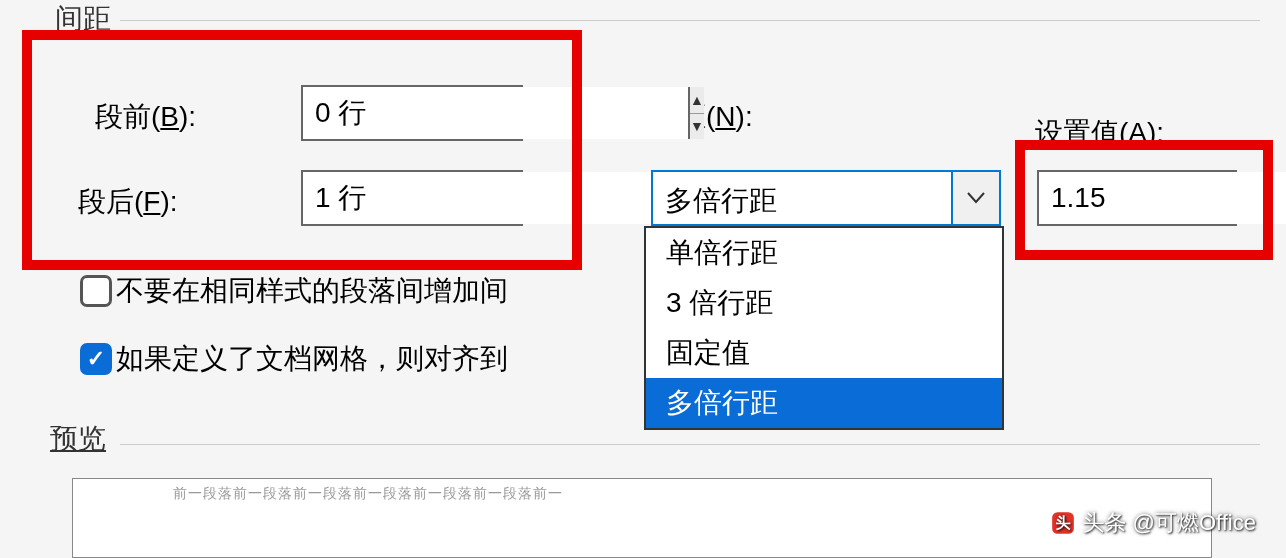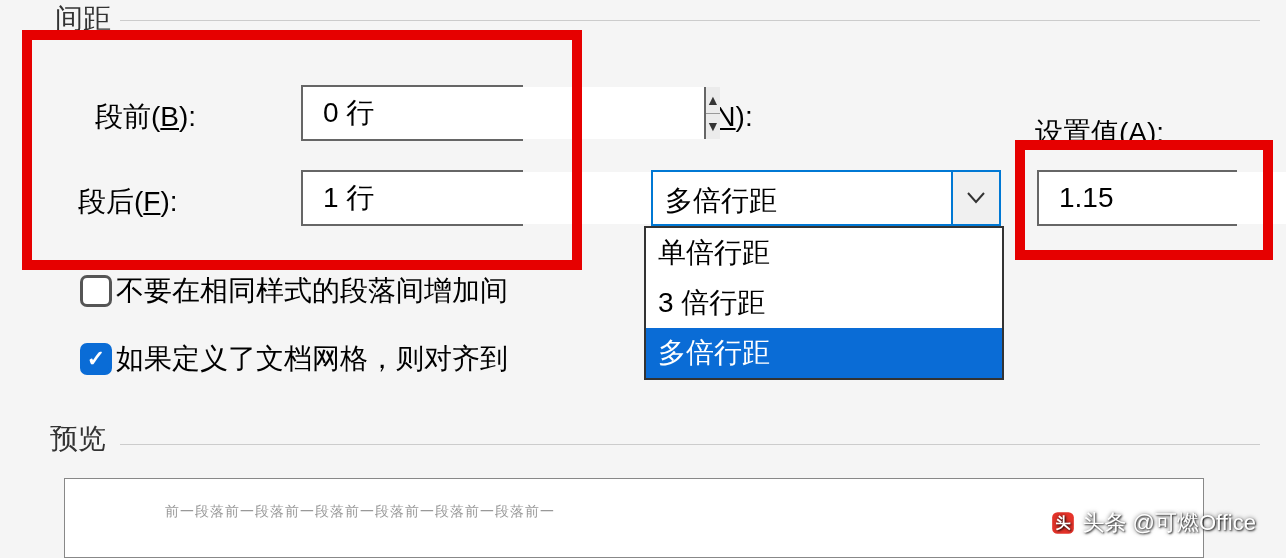--- a/index.html
+++ b/index.html
@@ -8,20 +8,21 @@
       font-size: 28px;
       background: #f5f5f5;
       width: 1286px;
       height: 558px;
       position: relative;
       overflow: hidden;
     }
     .section-title {
       position: absolute;
       color: #333;
+      text-decoration: underline;
     }
     .section-spacing { left: 55px; top: 0px; }
     .section-preview { left: 50px; top: 420px; }
     
     .red-box-1 {
       position: absolute;
       left: 22px;
       top: 30px;
       width: 560px;
       height: 240px;
@@ -55,21 +56,21 @@
       border: 2px solid #666;
       background: #fff;
     }
     .spinner-before { left: 301px; top: 85px; }
     .spinner-after { left: 301px; top: 170px; }
     .spinner-setval { left: 1037px; top: 170px; width: 200px; }
     
     .spinner-input {
       flex: 1;
       border: none;
-      padding: 0 20px;
+      padding: 0 12px;
       font-size: 28px;
       font-family: inherit;
       background: #fff;
       outline: none;
     }
     .spinner-btns {
       display: flex;
       flex-direction: column;
       width: 44px;
       border-left: 2px solid #666;
@@ -114,21 +115,21 @@
     .dropdown-list {
       position: absolute;
       left: 644px;
       top: 226px;
       width: 360px;
       border: 2px solid #333;
       background: #fff;
       z-index: 10;
     }
     .dropdown-item {
-      padding: 6px 12px;
+      padding: 6px 20px;
       font-size: 28px;
       cursor: pointer;
     }
     .dropdown-item.selected {
       background: #0a6cd6;
       color: #fff;
     }
     
     .checkbox-row {
       position: absolute;
@@ -153,27 +154,27 @@
     .checkbox.checked {
       background: #0a6cd6;
       border-color: #0a6cd6;
       color: #fff;
       font-size: 22px;
       font-weight: bold;
     }
     
     .preview-box {
       position: absolute;
-      left: 64px;
+      left: 72px;
       top: 478px;
       width: 1140px;
       height: 80px;
       border: 1px solid #888;
       background: #fff;
-      padding: 24px 100px;
+      padding: 6px 100px;
       font-size: 14px;
       color: #999;
       letter-spacing: 1px;
       overflow: hidden;
     }
     
     .divider1 {
       position: absolute;
       left: 120px; top: 20px;
       width: 1140px; height: 1px;
@@ -247,20 +248,21 @@
   <div class="combo-btn">
     <svg width="18" height="12" viewBox="0 0 18 12">
         <path d="M1 1 L9 10 L17 1" stroke="#333" stroke-width="2" fill="none"></path>
       </svg>
   </div>
 </div>
 
 <div class="dropdown-list">
   <div class="dropdown-item">单倍行距</div>
   <div class="dropdown-item">3 倍行距</div>
+  <div class="dropdown-item">固定值</div>
   <div class="dropdown-item selected">多倍行距</div>
 </div>
 
 <div class="spinner-wrap spinner-setval">
   <input class="spinner-input" value="1.15" style="">
 
 </div>
 
 <div class="checkbox-row chk1">
   <span class="checkbox"></span>

